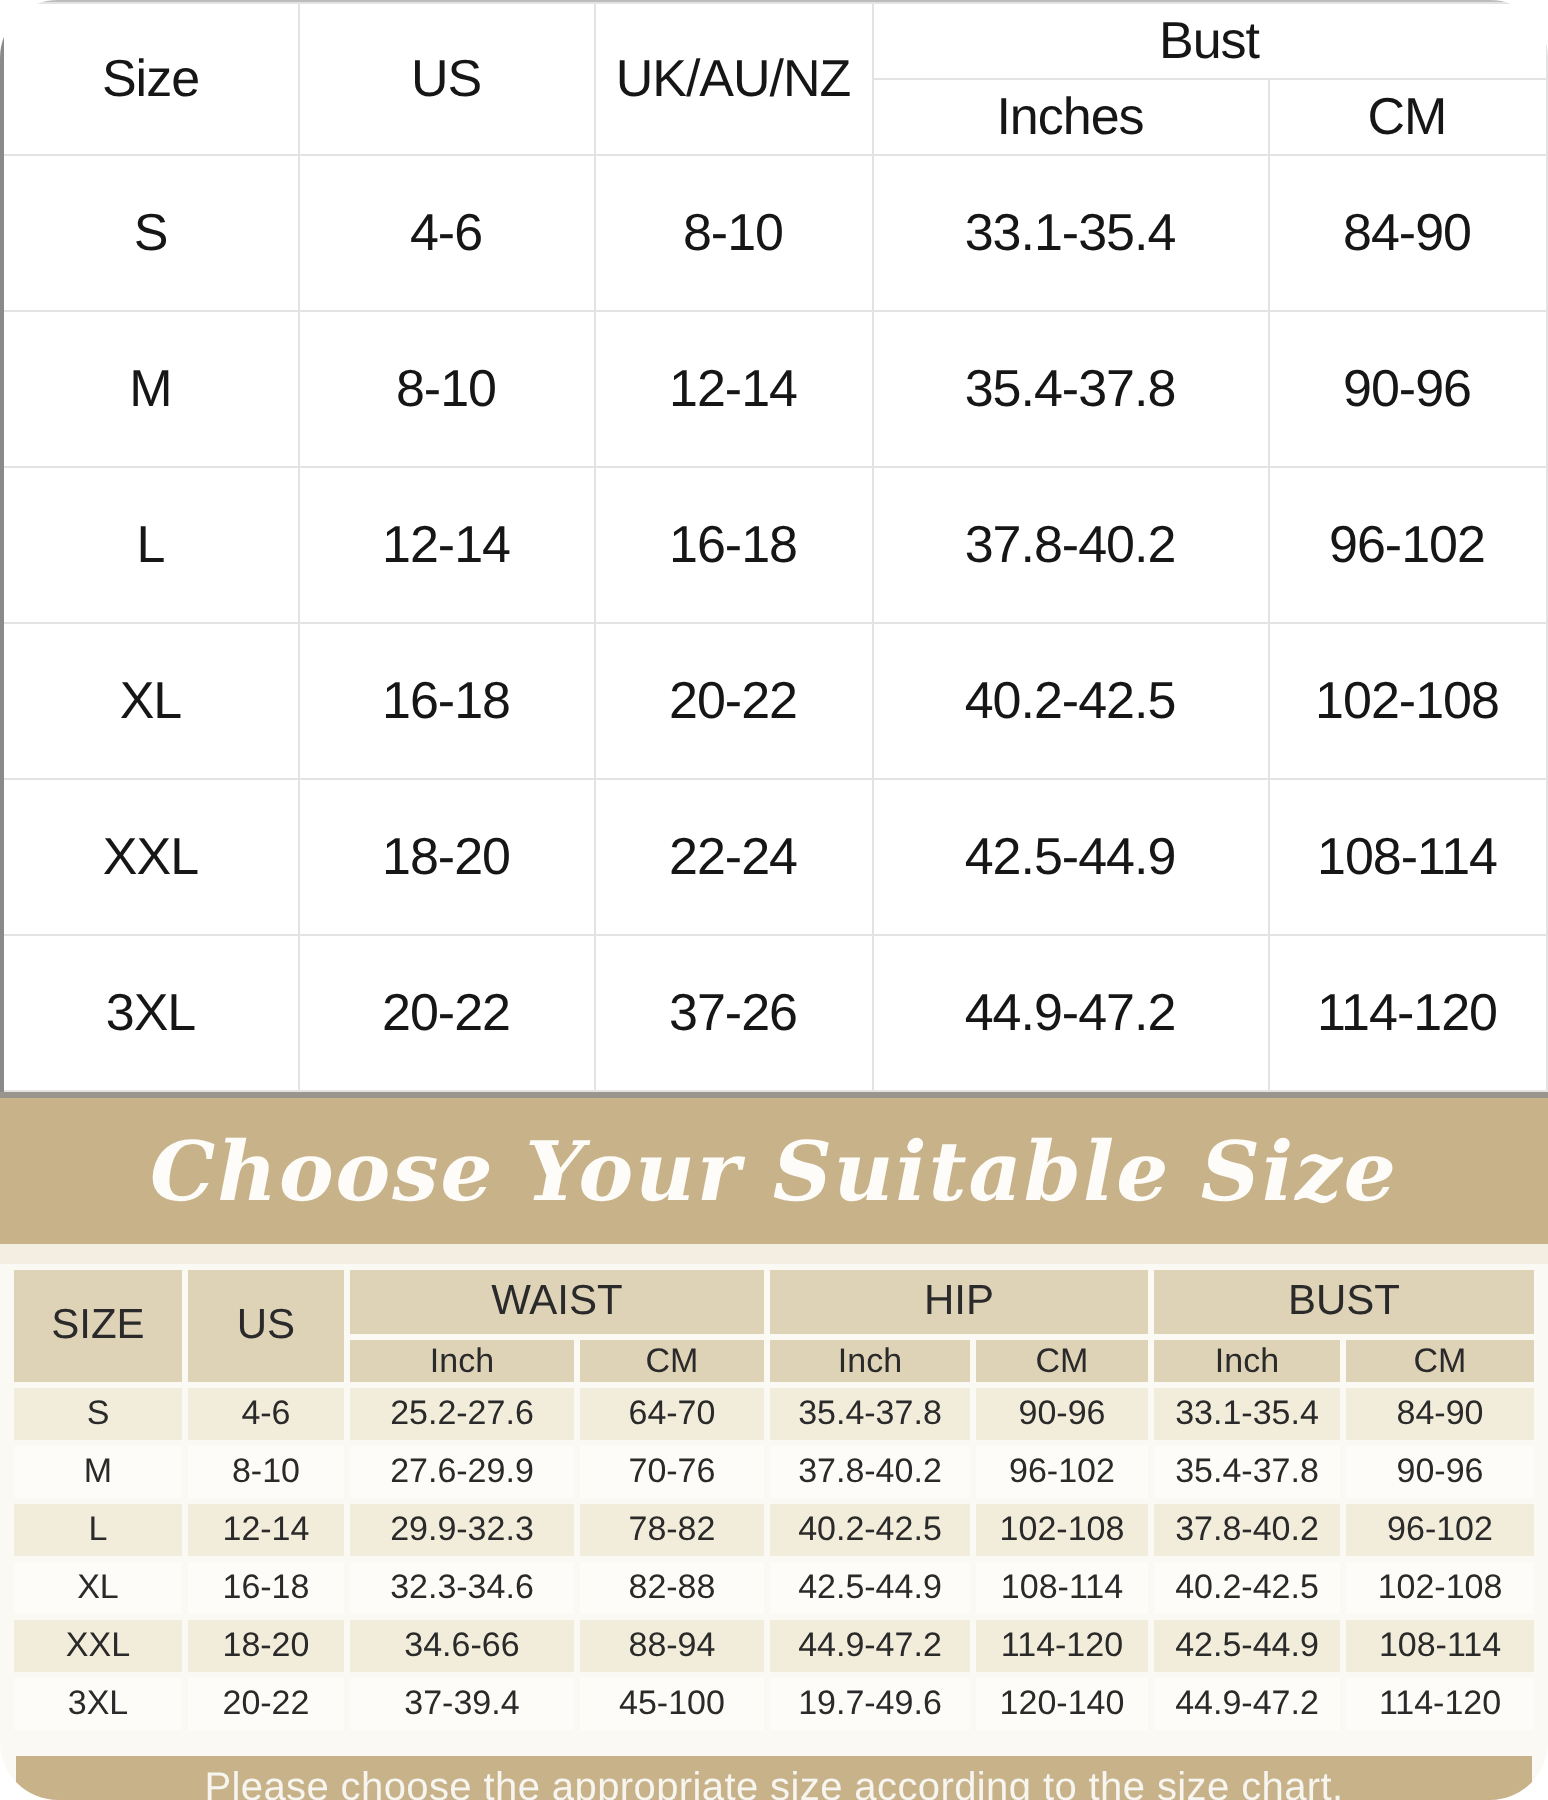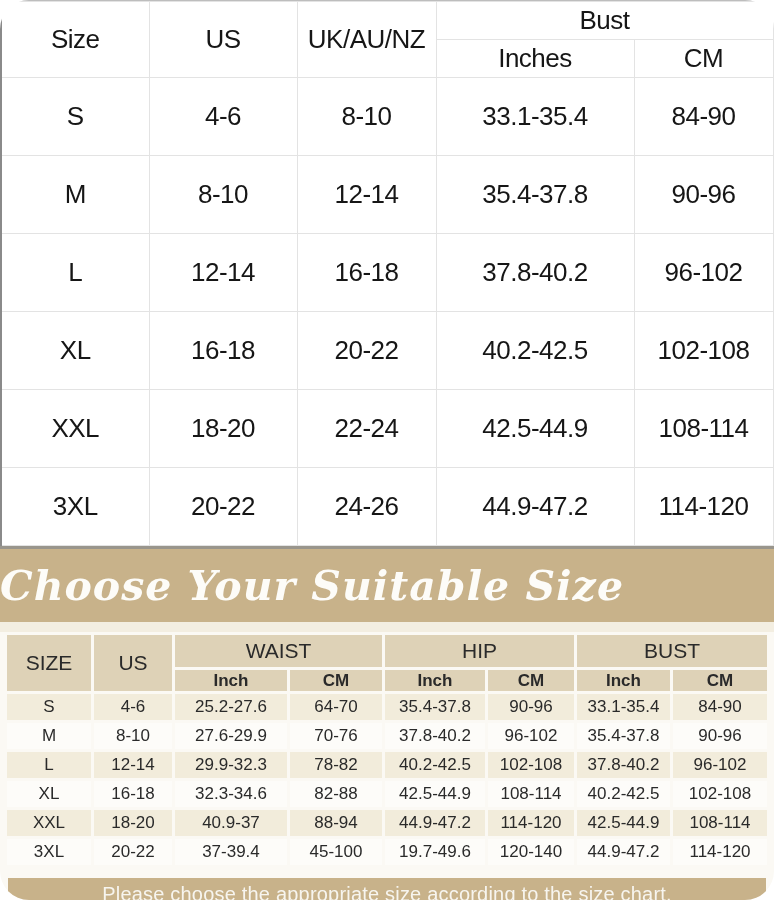--- a/index.html
+++ b/index.html
@@ -13,34 +13,34 @@
   .top-table th,.top-table td{
     border:1px solid #e3e3e3;text-align:center;vertical-align:middle;
     font-weight:400;font-size:26px;letter-spacing:-0.5px;background:#fff;}
   .top-table thead th{height:35px;}
   .top-table .span-head{height:70px;}
   .top-table tbody td{height:75px;}
   .top-table th:first-child,.top-table td:first-child{border-left:none;}
 
   
   .banner{height:73px;background:#c8b28a;border-top:3px solid #99958c;
-    display:flex;align-items:center;}
+    display:flex;align-items:center;justify-content:center;}
   .banner span{font-family:"DejaVu Serif","Liberation Serif",serif;
     font-style:italic;font-weight:bold;font-size:41px;color:#fdfcf8;
     letter-spacing:1px;}
 
   
   .bottom{background:#fbf9f4;height:288px;position:relative;}
   .cream-strip{height:10px;background:#f3eee1;}
   .bot-table{border-collapse:separate;border-spacing:3px;
     width:762px;margin:0 auto;table-layout:fixed;color:#2a2a2a;}
   .bot-table th,.bot-table td{text-align:center;vertical-align:middle;padding:0;}
   .bot-table .grp{background:#ded2b7;font-size:21px;font-weight:400;height:32px;}
   .bot-table .grp-span{background:#ded2b7;font-size:21px;font-weight:400;}
-  .bot-table .sub{background:#ded2b7;font-size:17px;font-weight:700;height:21px;}
+  .bot-table .sub{background:#ded2b7;font-size:17px;font-weight:400;height:21px;}
   .bot-table td{font-size:17px;height:26px;}
   .row-odd td{background:#f2ecdb;}
   .row-even td{background:#fdfcf9;}
 
   
   .footer-bar{position:absolute;left:8px;right:8px;bottom:0;height:32px;
     background:#c8b28a;display:flex;align-items:center;justify-content:center;}
   .footer-bar span{color:#f7f5ef;font-size:20px;letter-spacing:0.2px;}
 </style>
 </head>
@@ -101,21 +101,21 @@
         <tr>
           <td>XXL</td>
           <td>18-20</td>
           <td>22-24</td>
           <td>42.5-44.9</td>
           <td>108-114</td>
         </tr>
         <tr>
           <td>3XL</td>
           <td>20-22</td>
-          <td>24-26</td>
+          <td>37-26</td>
           <td>44.9-47.2</td>
           <td>114-120</td>
         </tr>
       </tbody>
     </table>
   </div>
 
   <div class="banner">
     <span>Choose Your Suitable Size</span>
   </div>
@@ -188,21 +188,21 @@
           <td>32.3-34.6</td>
           <td>82-88</td>
           <td>42.5-44.9</td>
           <td>108-114</td>
           <td>40.2-42.5</td>
           <td>102-108</td>
         </tr>
         <tr class="row-odd">
           <td>XXL</td>
           <td>18-20</td>
-          <td>40.9-37</td>
+          <td>34.6-66</td>
           <td>88-94</td>
           <td>44.9-47.2</td>
           <td>114-120</td>
           <td>42.5-44.9</td>
           <td>108-114</td>
         </tr>
         <tr class="row-even">
           <td>3XL</td>
           <td>20-22</td>
           <td>37-39.4</td>

